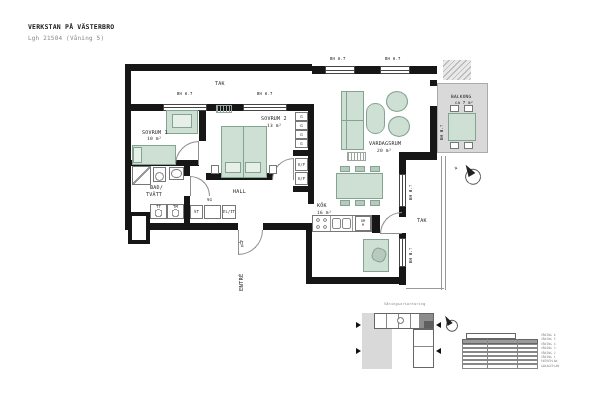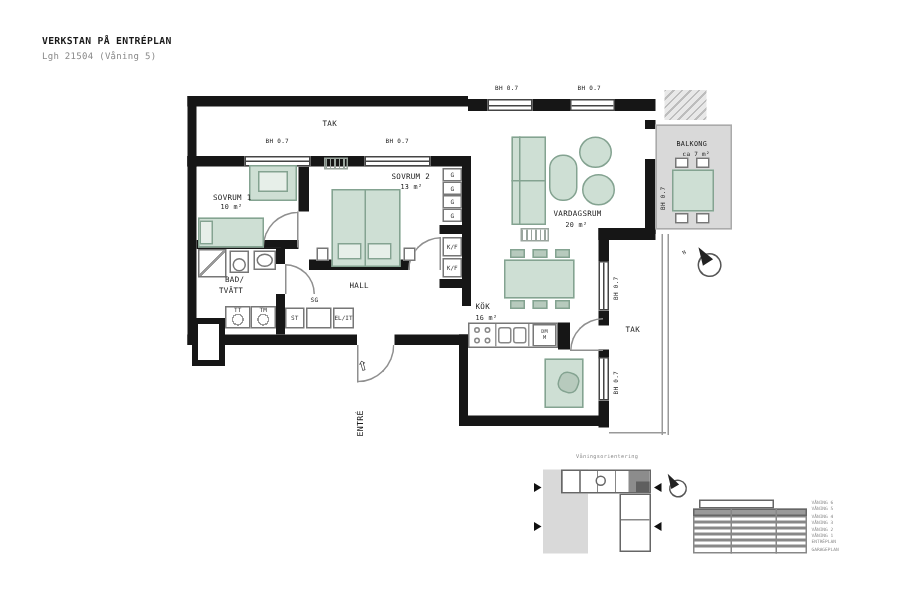--- a/index.html
+++ b/index.html
@@ -31,21 +31,21 @@
   .needle{position:absolute;width:0;height:0;border-left:4px solid transparent;border-right:4px solid transparent;border-bottom:12px solid #222}
   .tri-r{position:absolute;width:0;height:0;border-top:3px solid transparent;border-bottom:3px solid transparent;border-left:5px solid #111}
   .tri-l{position:absolute;width:0;height:0;border-top:3px solid transparent;border-bottom:3px solid transparent;border-right:5px solid #111}
   .elrow{position:absolute;background:#fff;border:1px solid #888;box-sizing:border-box}
 </style>
 </head>
 <body>
 
 <div class="sheet">
 
-  <div class="lbl b" style="left:28px;top:24px;font-size:6.5px">VERKSTAN PÅ ENTRÉPLAN</div>
+  <div class="lbl b" style="left:28px;top:24px;font-size:6.5px">VERKSTAN PÅ VÄSTERBRO</div>
   <div class="lbl gray-t" style="left:28px;top:34px;font-size:6px">Lgh 21504 (Våning 5)</div>
 
   <div class="w" style="left:125px;top:64px;width:187px;height:7px"></div>
   <div class="w" style="left:125px;top:64px;width:6px;height:47px"></div>
   <div class="w" style="left:125px;top:104px;width:187px;height:7px"></div>
   <div class="w" style="left:125px;top:104px;width:6px;height:126px"></div>
   <div class="w" style="left:125px;top:223px;width:113px;height:7px"></div>
   <div class="w" style="left:263px;top:223px;width:49px;height:7px"></div>
   <div class="w" style="left:199px;top:111px;width:7px;height:30px"></div>
   <div class="w" style="left:131px;top:160px;width:68px;height:6px"></div>

